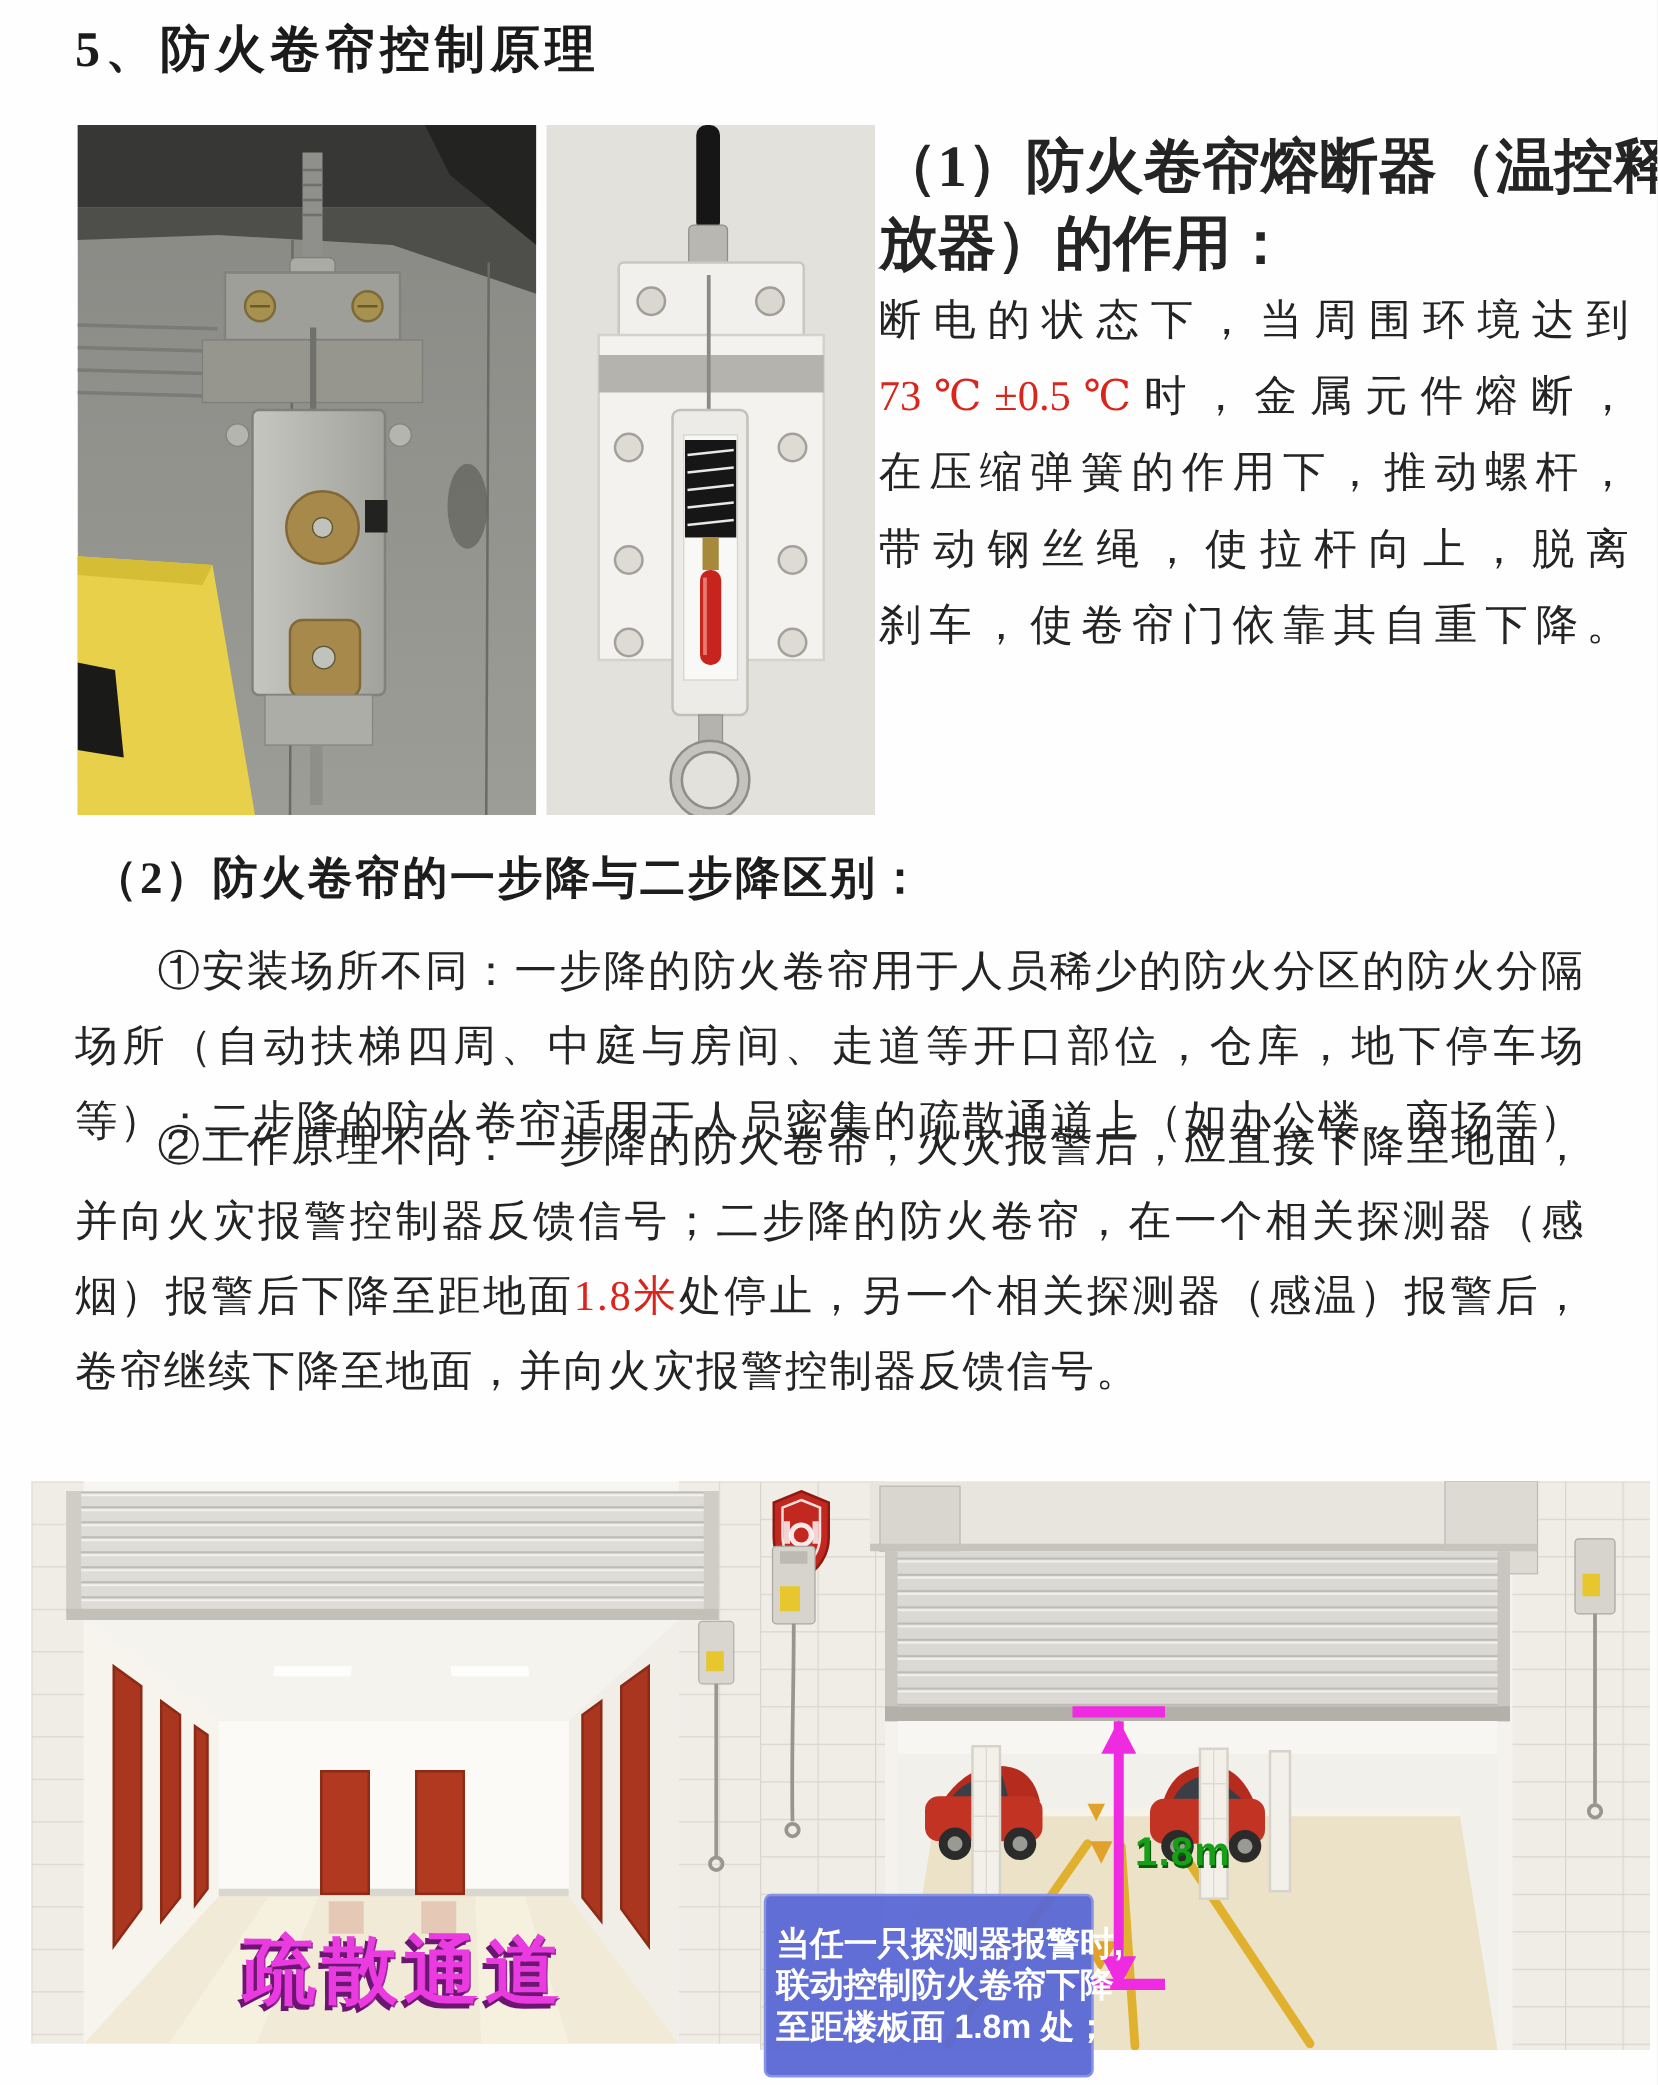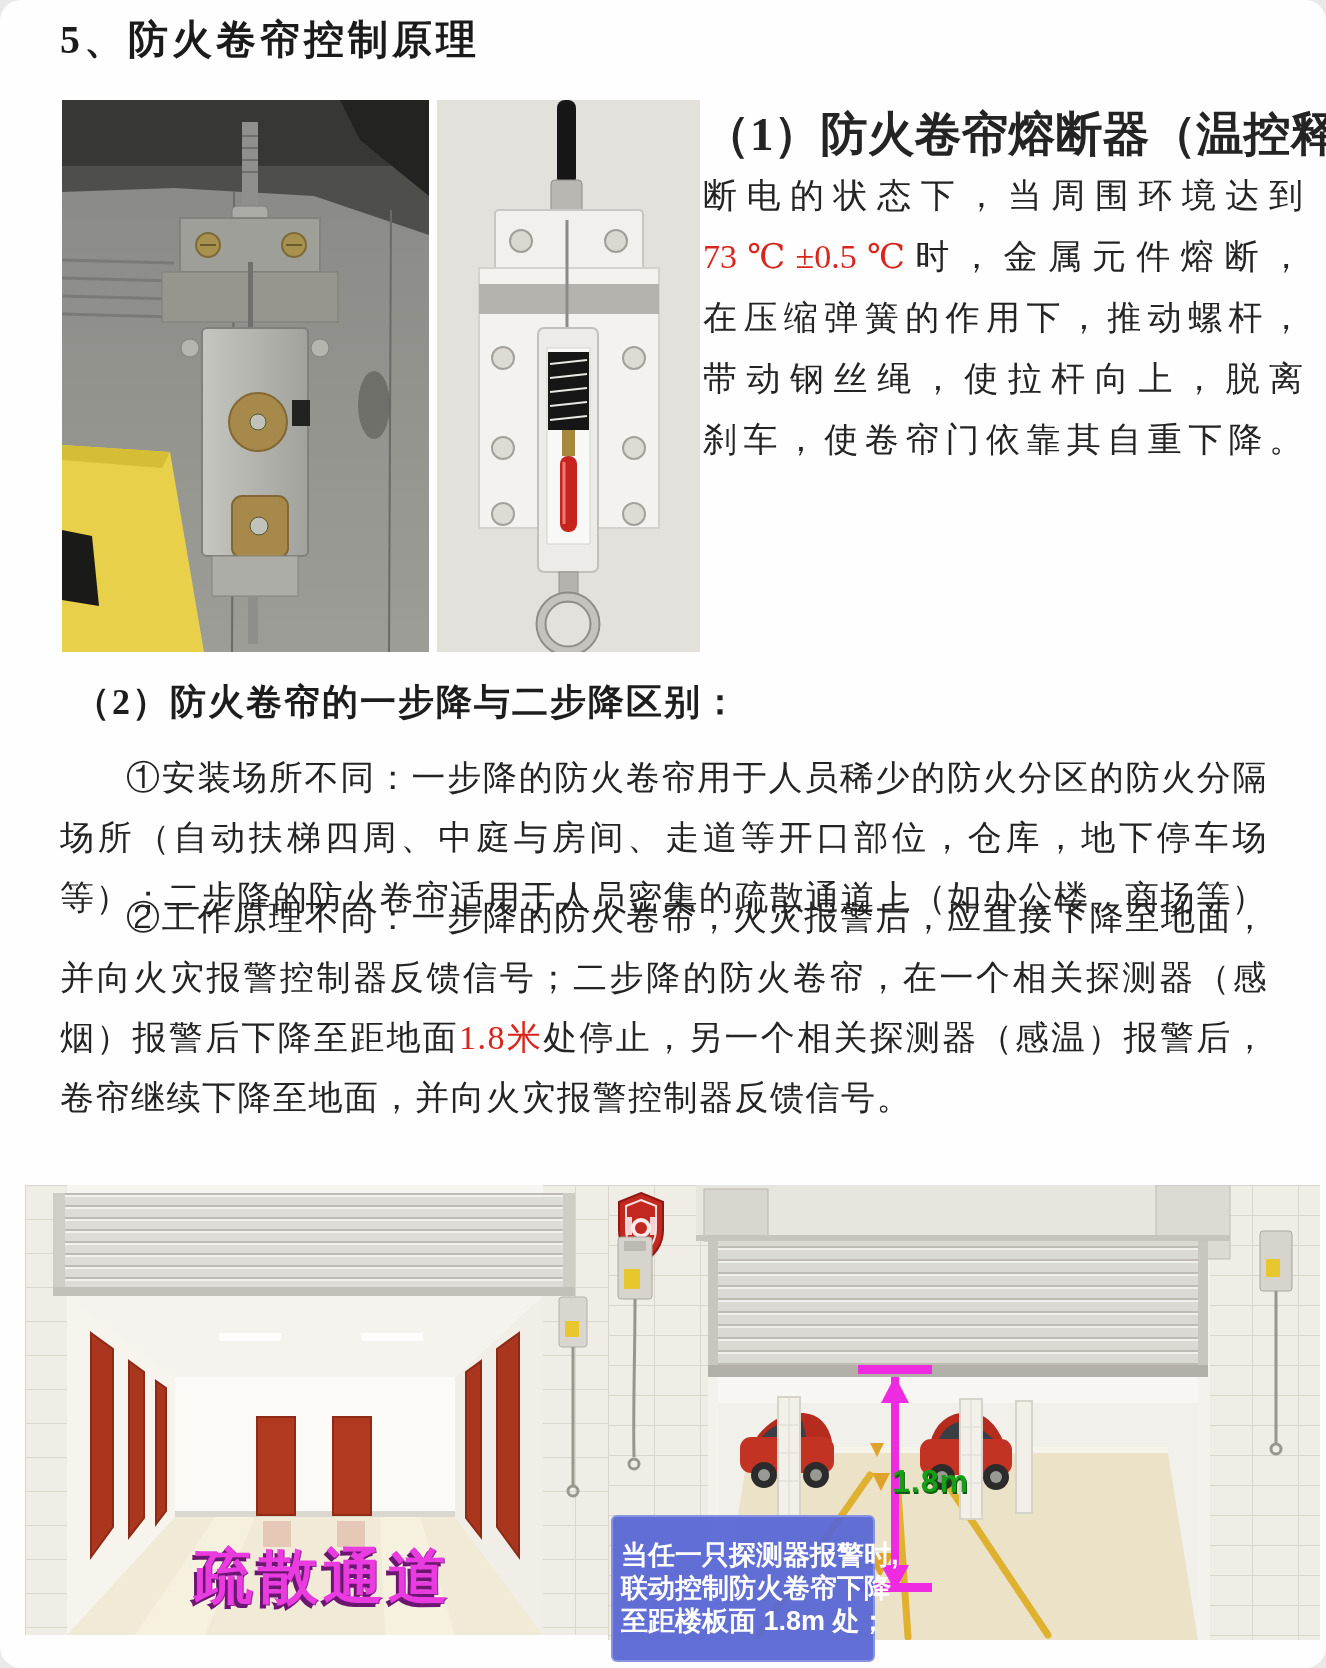--- a/index.html
+++ b/index.html
@@ -1,19 +1,19 @@
 <!DOCTYPE html>
 <html><head>
 <meta charset="utf-8">
 <style>
   html,body{margin:0;padding:0;background:#e9e9e9;}
   .page{
     position:relative;width:1326px;height:1668px;margin:0 auto;
     background:#fefefe;overflow:hidden;
-    font-family:"Liberation Serif","DejaVu Serif",serif;color:#242424;border-radius:21px;
+    font-family:"Liberation Serif","DejaVu Serif",serif;color:#242424;
   }
   .title{
     position:absolute;left:60px;top:12px;font-size:40px;font-weight:700;
     letter-spacing:4px;color:#1b1b1b;margin:0;
   }
   .photo{position:absolute;top:100px;}
   .photo svg{display:block;}
   .photo-a{left:62px;}
   .photo-b{left:437px;}
   .rcol{position:absolute;left:703px;top:104px;width:600px;}
@@ -45,21 +45,21 @@
     font-size:60px;font-weight:700;letter-spacing:5px;color:#e93be0;
     text-shadow:-3px 4px 0 #6b1670,1px 1px 0 #9c2a9a;white-space:nowrap;
   }
   .note-box{
     position:absolute;left:3px;top:330px;width:244px;
     background:rgba(88,102,212,0.94);border:2px solid #8893e2;border-radius:6px;
     padding:22px 8px;color:#ffffff;font-weight:700;font-size:27px;line-height:33px;
     font-family:"Liberation Sans","DejaVu Sans",sans-serif;white-space:nowrap;
   }
   .height-label{
-    position:absolute;left:284px;top:278px;
+    position:absolute;left:300px;top:278px;
     font-size:32px;font-weight:700;color:#17a017;letter-spacing:1px;
     text-shadow:1px 2px 0 #0b5c0b;
     font-family:"Liberation Sans","DejaVu Sans",sans-serif;
   }
 </style>
 </head>
 <body>
 
 <div class="page">
 
@@ -154,20 +154,21 @@
       <rect x="123" y="356" width="17" height="76" rx="8" fill="#c8241e"></rect>
       <line x1="127" y1="362" x2="127" y2="424" stroke="#e77a70" stroke-width="3"></line>
       <rect x="122" y="472" width="19" height="30" fill="#b5b3ae" stroke="#94928c"></rect>
       <circle cx="131" cy="524" r="27" fill="none" stroke="#8f8d88" stroke-width="11"></circle>
       <circle cx="131" cy="524" r="27" fill="none" stroke="#c5c3be" stroke-width="7"></circle>
     </svg>
   </div>
 
   <div class="rcol">
     <div class="rcol-line bold">（1）防火卷帘熔断器（温控释</div>
+    <div class="rcol-line bold short">放器）的作用：</div>
     <div class="rcol-line">断电的状态下，当周围环境达到</div>
     <div class="rcol-line"><span class="red">73℃±0.5℃</span><span>时，金属元件熔断，</span></div>
     <div class="rcol-line">在压缩弹簧的作用下，推动螺杆，</div>
     <div class="rcol-line">带动钢丝绳，使拉杆向上，脱离</div>
     <div class="rcol-line">刹车，使卷帘门依靠其自重下降。</div>
   </div>
 
   <h2 class="h2">（2）防火卷帘的一步降与二步降区别：</h2>
 
   <p class="para para1">①安装场所不同：一步降的防火卷帘用于人员稀少的防火分区的防火分隔场所（自动扶梯四周、中庭与房间、走道等开口部位，仓库，地下停车场等）；二步降的防火卷帘适用于人员密集的疏散通道上（如办公楼、商场等）</p>

